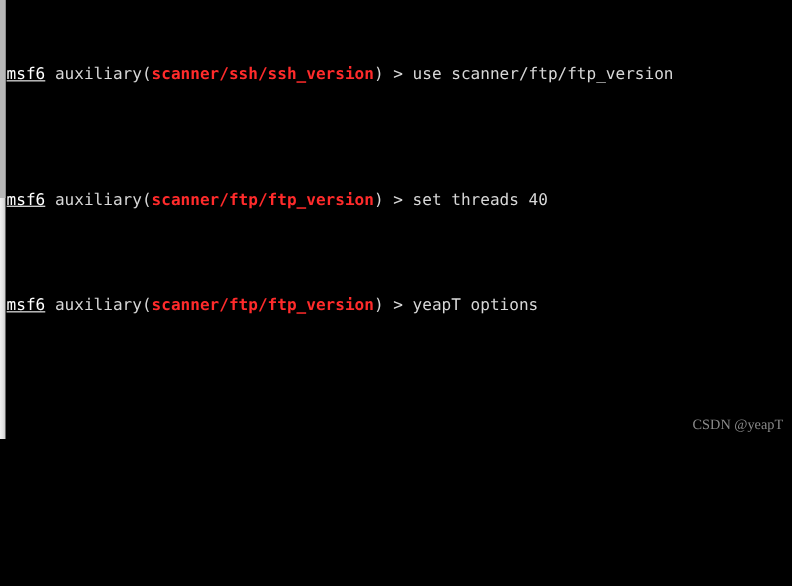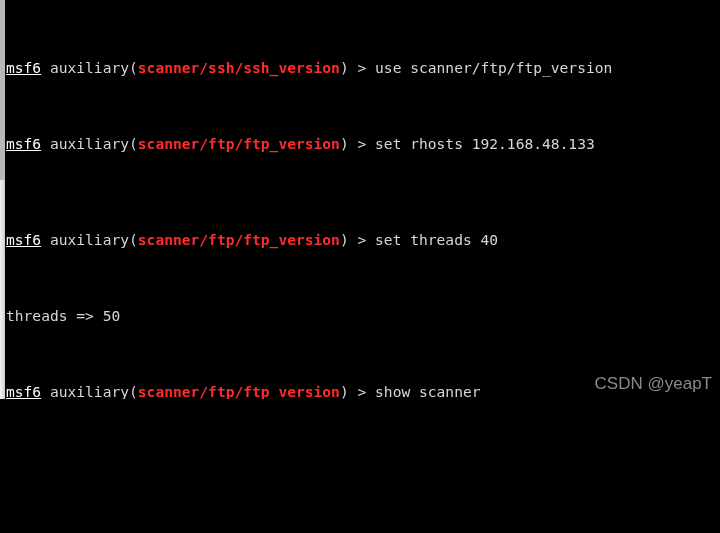--- a/index.html
+++ b/index.html
@@ -65,46 +65,44 @@
     border: 2px solid #ff0000;
     box-sizing: border-box;
     z-index: 4;
     pointer-events: none;
   }
   #watermark {
     position: absolute;
     right: 8px;
     bottom: 5px;
     color: #8a8a8a;
-    font-family: Liberation Sans, sans-serif;
-    font-size: 17px;
+    font-family: Liberation Serif, serif;
+    font-size: 13px;
     z-index: 6;
   }
 </style>
 </head>
 <body>
 
 <div id="screen">
 
   <div id="scroll-strip">
     <div id="scroll-thumb"></div>
   </div>
 
   <div id="term">
 
     <div class="line"><span class="msf">msf6</span><span class="plain"> auxiliary(</span><span class="mod">scanner/ssh/ssh_version</span><span class="plain">) &gt; </span><span class="plain">use scanner/ftp/ftp_version</span></div>
 
-    <div class="line"><span class="msf">msf6</span><span class="plain"> auxiliary(</span><span class="mod">scanner/ftp/ftp_version</span><span class="plain">) &gt; </span><span class="plain">set rhosts 192.168.48.133</span></div>
 
 
     <div class="line"><span class="msf">msf6</span><span class="plain"> auxiliary(</span><span class="mod">scanner/ftp/ftp_version</span><span class="plain">) &gt; </span><span class="plain">set threads 40</span></div>
 
-    <div class="line">threads =&gt; 50</div>
 
-    <div class="line"><span class="msf">msf6</span><span class="plain"> auxiliary(</span><span class="mod">scanner/ftp/ftp_version</span><span class="plain">) &gt; </span><span class="plain">show scanner</span></div>
+    <div class="line"><span class="msf">msf6</span><span class="plain"> auxiliary(</span><span class="mod">scanner/ftp/ftp_version</span><span class="plain">) &gt; </span><span class="plain">yeapT options</span></div>
 
     <div class="line"> </div>
 
     
 
     
 
     
     
 

